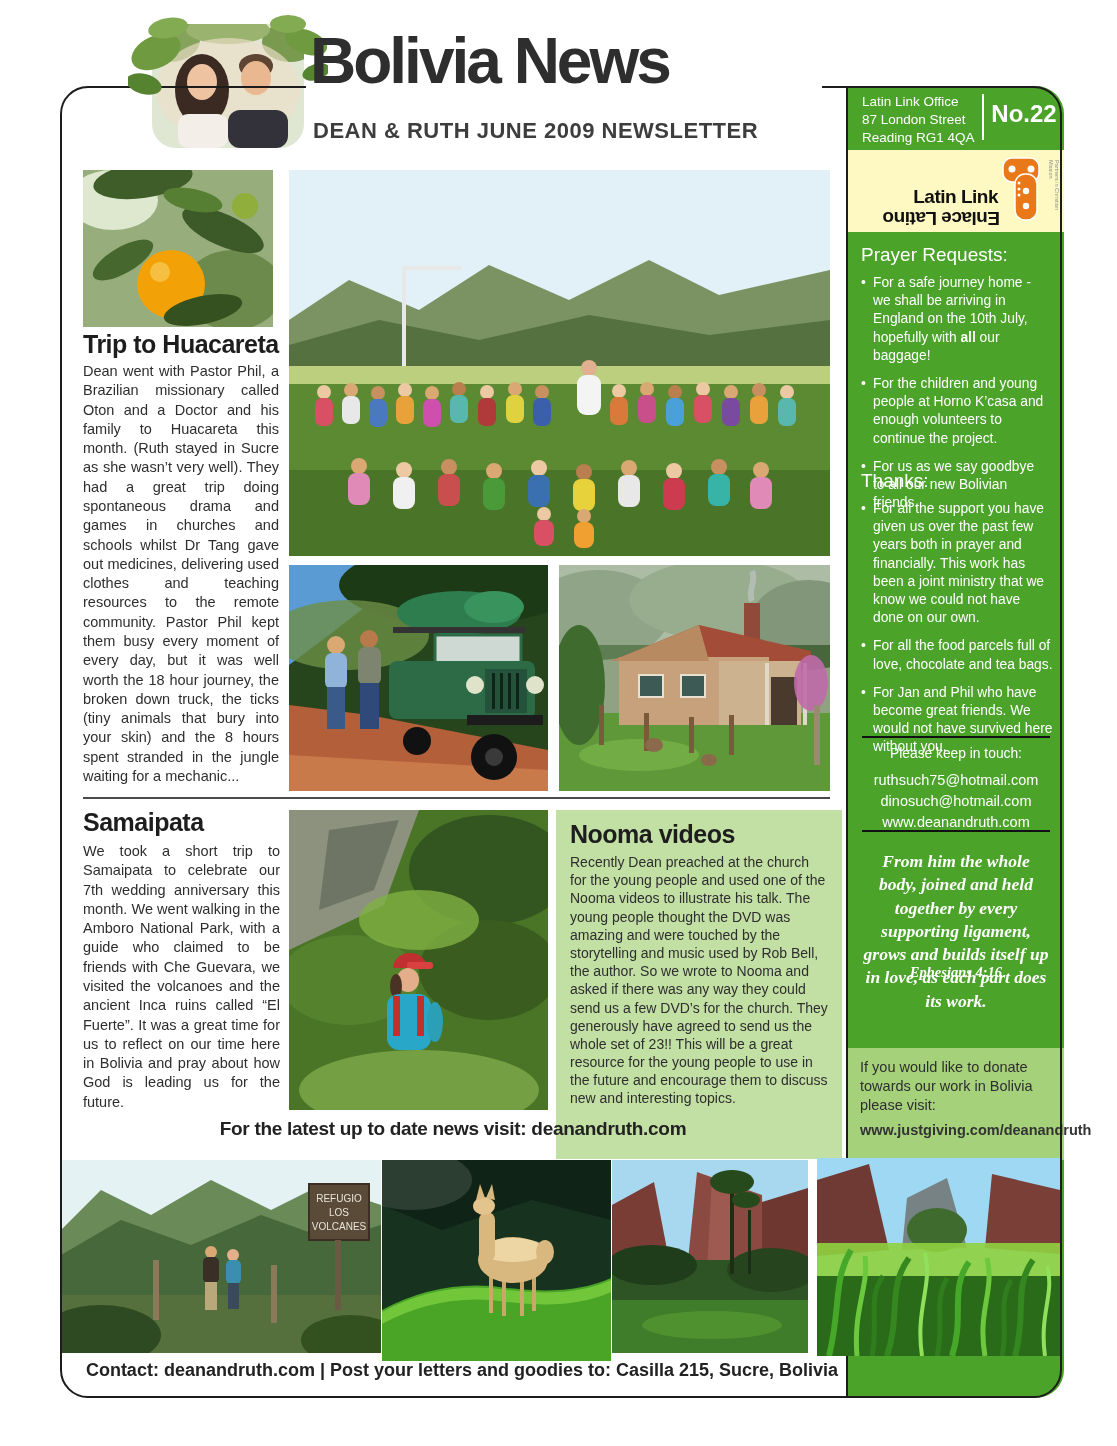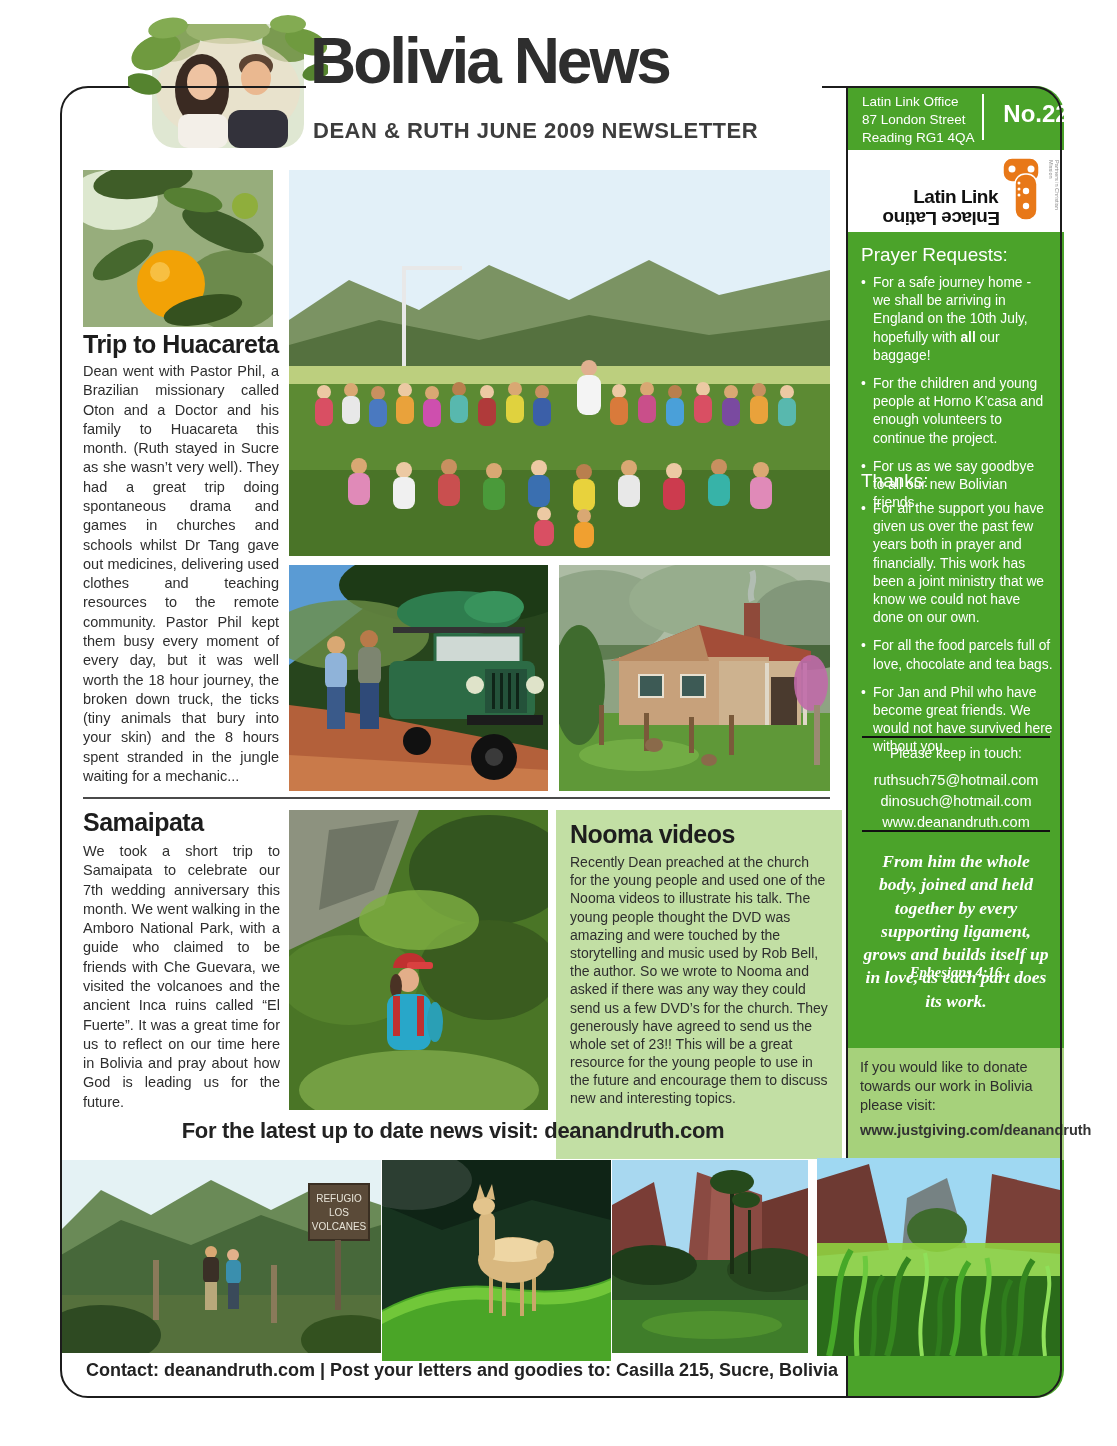--- a/index.html
+++ b/index.html
@@ -17,22 +17,22 @@
   .couple{left:152px;top:24px;width:152px;height:124px;border-radius:24px;overflow:hidden;z-index:45;}
   .title{left:310px;top:24px;width:520px;font-family:Liberation Sans, sans-serif;font-weight:bold;font-size:64px;letter-spacing:-3px;color:#2e2e2e;z-index:45;white-space:nowrap;}
   .subtitle{left:313px;top:118px;font-size:22px;font-weight:bold;letter-spacing:.5px;color:#3d3d3d;z-index:45;white-space:nowrap;}
 
   
   .sidebar{left:846px;top:86px;width:218px;height:1312px;background:#4BA32A;border-left:2.5px solid #1c1c1c;border-radius:0 28px 28px 0;z-index:5;box-sizing:border-box;}
   .sb{position:absolute;left:0;width:100%;box-sizing:border-box;}
   .sb-address{top:0;height:64px;color:#fff;}
   .addr-lines{position:absolute;left:14px;top:7px;font-size:13.5px;line-height:1.35;}
   .addr-sep{position:absolute;left:134px;top:8px;width:2px;height:46px;background:#fff;}
-  .issue-no{position:absolute;left:152px;top:14px;width:72px;text-align:center;font-size:24px;font-weight:bold;}
-  .sb-logo{top:64px;height:82px;background:#ffffff;}
+  .issue-no{position:absolute;left:140px;top:14px;width:72px;text-align:center;font-size:24px;font-weight:bold;}
+  .sb-logo{top:64px;height:82px;background:#fef9c3;}
   .ll-name{position:absolute;right:66px;top:36px;font-size:19px;font-weight:bold;color:#111;white-space:nowrap;letter-spacing:-.5px;}
   .ll-mirror{position:absolute;right:64px;top:57px;font-size:19px;font-weight:bold;color:#111;white-space:nowrap;letter-spacing:-.5px;transform:rotate(180deg);}
   .ll-mark{position:absolute;right:16px;top:6px;width:48px;height:68px;}
   .ll-tag{position:absolute;right:4px;top:10px;font-size:5.5px;color:#888;writing-mode:vertical-rl;height:60px;}
   .sb-h{font-size:19px;color:#fff;margin:0 0 8px 0;font-weight:normal;}
   .sb-prayer{top:158px;padding:0 18px 0 13px;}
   .sb-thanks{top:384px;padding:0 10px 0 13px;}
   .sb-list{list-style:none;margin:0;padding:0;color:#fff;font-size:13.8px;line-height:1.32;}
   .sb-list li{position:relative;padding-left:12px;margin-bottom:10px;}
   .sb-list li:before{content:"\2022";position:absolute;left:0;top:0;}
@@ -46,21 +46,21 @@
   .donate-link{font-weight:bold;color:#333;margin-top:6px;}
 
   
   .photo{overflow:hidden;z-index:10;}
   .h1{font-size:25px;font-weight:bold;letter-spacing:-.5px;color:#1d1d1d;z-index:10;}
   .bodytxt{font-size:14.5px;line-height:1.33;color:#2e2e2e;text-align:justify;z-index:10;}
   .divider{left:83px;top:797px;width:747px;height:2px;background:#4a4a4a;z-index:10;}
   .nooma-box{left:556px;top:810px;width:286px;height:349px;background:#C2DFA4;box-sizing:border-box;padding:10px 14px;z-index:10;}
   .nooma-box .h1{position:static;}
   .nooma-body{font-size:14px;line-height:1.3;color:#2e2e2e;margin-top:4px;}
-  .news-line{left:60px;top:1118px;width:786px;text-align:center;font-size:22px;font-weight:bold;letter-spacing:-.3px;color:#222;z-index:10;white-space:nowrap;}
+  .news-line{left:60px;top:1118px;width:786px;text-align:center;font-size:19px;font-weight:bold;letter-spacing:-.3px;color:#222;z-index:10;white-space:nowrap;}
   .contact-bar{left:62px;top:1360px;width:784px;text-align:center;font-size:18px;font-weight:bold;color:#222;z-index:36;white-space:nowrap;padding-left:8px;}
   .strip{z-index:35;}
   svg{display:block;}
 </style>
 </head>
 <body>
 
 <div class="page">
 
   <div class="abs frame-bg"></div>

